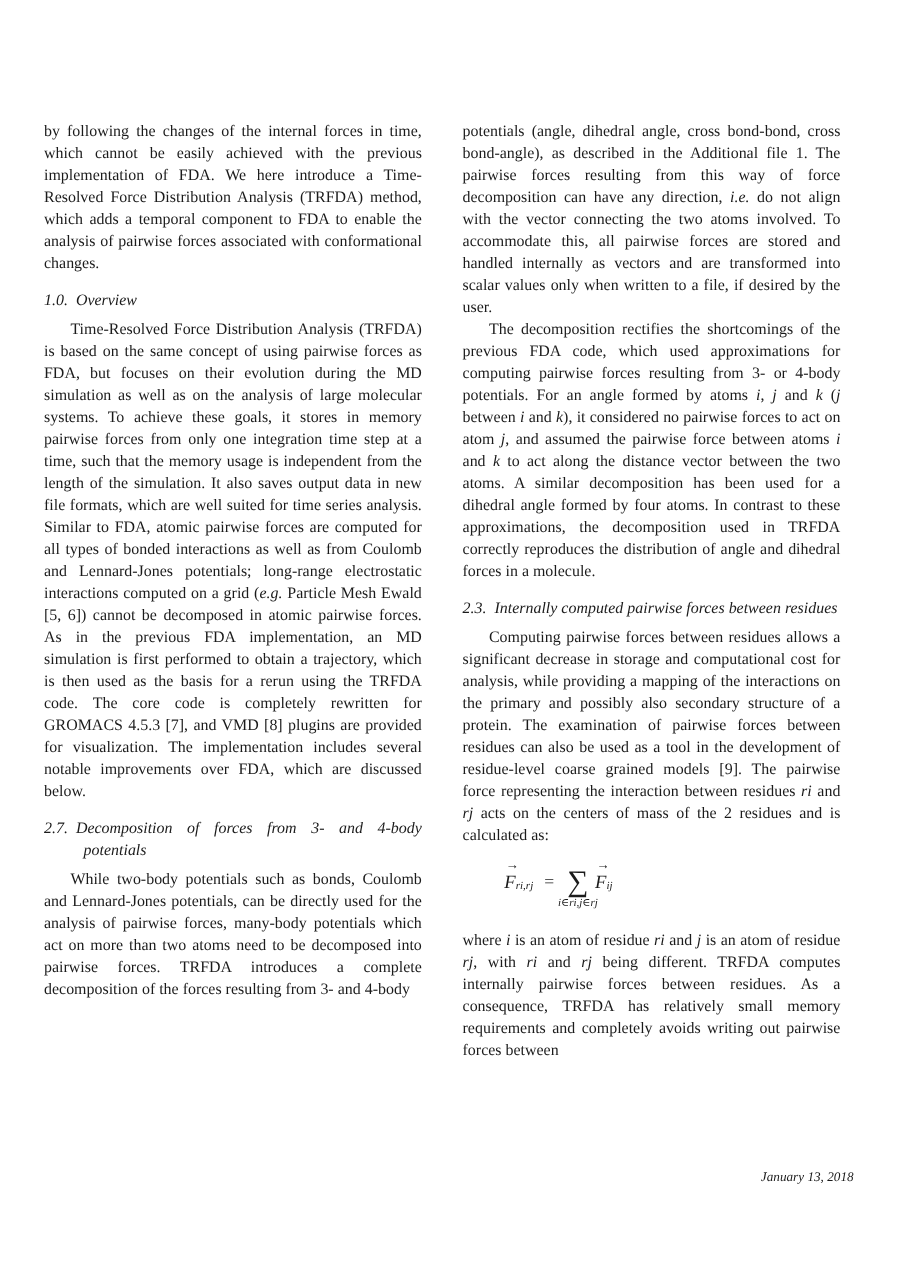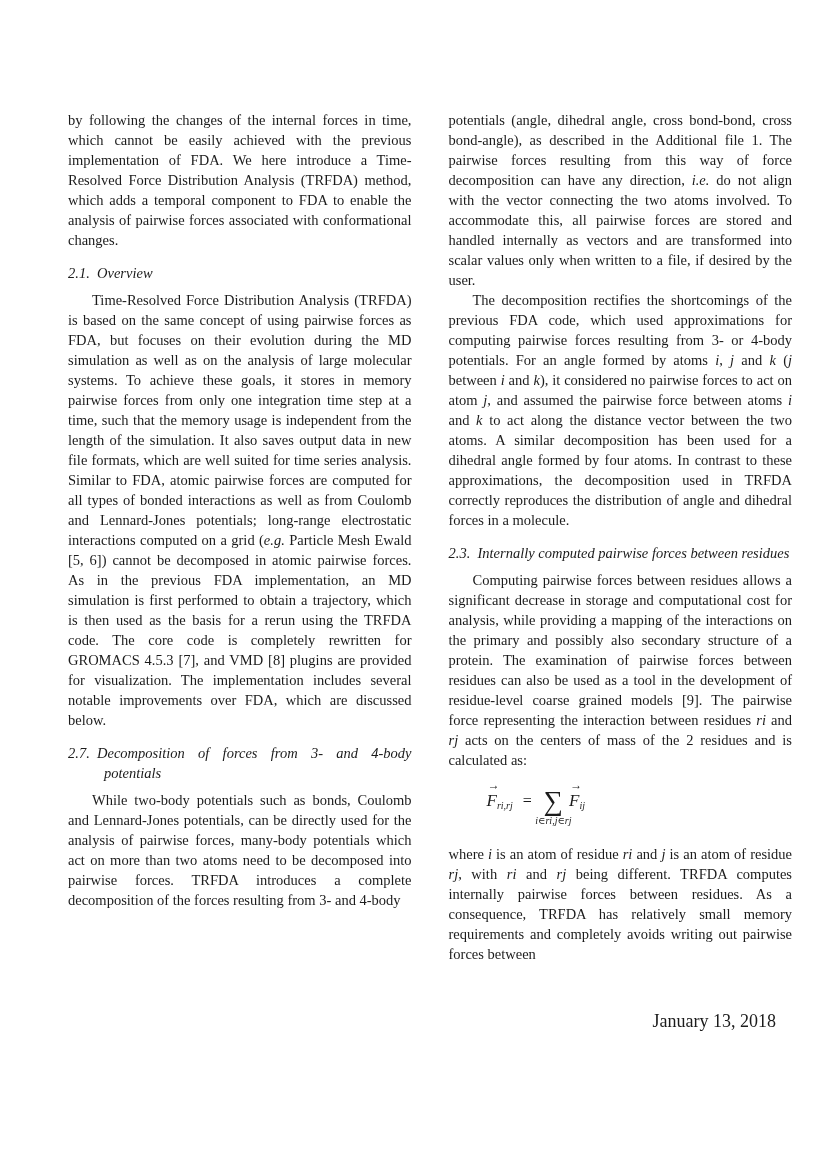--- a/index.html
+++ b/index.html
@@ -6,21 +6,21 @@
   body {
     width: 827px; height: 1170px;
     background: #ffffff;
     color: #1b1b1b;
     font-family: "Liberation Serif", "DejaVu Serif", serif;
     position: relative;
     overflow: hidden;
   }
   .page { position: absolute; left: 0; top: 0; width: 827px; height: 1170px; }
   .columns {
-    position: absolute; left: 68px; top: 110px; width: 724px;
+    position: absolute; left: 40px; top: 110px; width: 724px;
     display: flex; gap: 37px;
   }
   .col { width: 348px; }
   .body-text {
     margin: 0;
     font-size: 14.5px;
     line-height: 20px;
     text-align: justify;
     hyphens: none;
   }
@@ -50,35 +50,35 @@
   .msub { font-size: 10px; font-style: italic; position: relative; top: 4px; margin-right: 2px; }
   .eq-equals { margin: 0 10px 0 8px; }
   .sum { position: relative; display: inline-block; margin: 0 6px 0 2px; }
   .sigma { font-size: 27px; line-height: 26px; }
   .sum .limits {
     position: absolute; top: 100%; left: 50%; transform: translateX(-50%);
     margin-top: 1px;
     font-size: 10px; font-style: italic; white-space: nowrap;
   }
   .footer {
-    position: absolute; top: 1011px; right: 51px;
-    font-size: 18px;
+    position: absolute; top: 1063px; right: 51px;
+    font-style: italic; font-size: 12px;
   }
 </style>
 </head>
 <body>
 
 <div class="page">
   <div class="columns">
 
     <div class="col">
       <p class="body-text"><span>by following the changes of the internal forces in time, which cannot be easily achieved with the previous implementation of FDA. We here introduce a Time-Resolved Force Distribution Analysis (TRFDA) method, which adds a temporal component to FDA to enable the analysis of pairwise forces associated with conformational changes.</span></p>
 
 
-      <h3 class="subsection-heading">2.1. Overview</h3>
+      <h3 class="subsection-heading">1.0. Overview</h3>
 
       <p class="body-text indent"><span>Time-Resolved Force Distribution Analysis (TRFDA) is based on the same concept of using pairwise forces as FDA, but focuses on their evolution during the MD simulation as well as on the analysis of large molecular systems. To achieve these goals, it stores in memory pairwise forces from only one integration time step at a time, such that the memory usage is independent from the length of the simulation. It also saves output data in new file formats, which are well suited for time series analysis. Similar to FDA, atomic pairwise forces are computed for all types of bonded interactions as well as from Coulomb and Lennard-Jones potentials; long-range electrostatic interactions computed on a grid (</span><span class="run-italic">e.g.</span><span> Particle Mesh Ewald [5, 6]) cannot be decomposed in atomic pairwise forces. As in the previous FDA implementation, an MD simulation is first performed to obtain a trajectory, which is then used as the basis for a rerun using the TRFDA code. The core code is completely rewritten for GROMACS 4.5.3 [7], and VMD [8] plugins are provided for visualization. The implementation includes several notable improvements over FDA, which are discussed below.</span></p>
 
       <h3 class="subsection-heading">2.7. Decomposition of forces from 3- and 4-body potentials</h3>
 
       <p class="body-text indent"><span>While two-body potentials such as bonds, Coulomb and Lennard-Jones potentials, can be directly used for the analysis of pairwise forces, many-body potentials which act on more than two atoms need to be decomposed into pairwise forces. TRFDA introduces a complete decomposition of the forces resulting from 3- and 4-body</span></p>
     </div>
 
     <div class="col">
       <p class="body-text"><span>potentials (angle, dihedral angle, cross bond-bond, cross bond-angle), as described in the Additional file 1. The pairwise forces resulting from this way of force decomposition can have any direction, </span><span class="run-italic">i.e.</span><span> do not align with the vector connecting the two atoms involved. To accommodate this, all pairwise forces are stored and handled internally as vectors and are transformed into scalar values only when written to a file, if desired by the user.</span></p>

